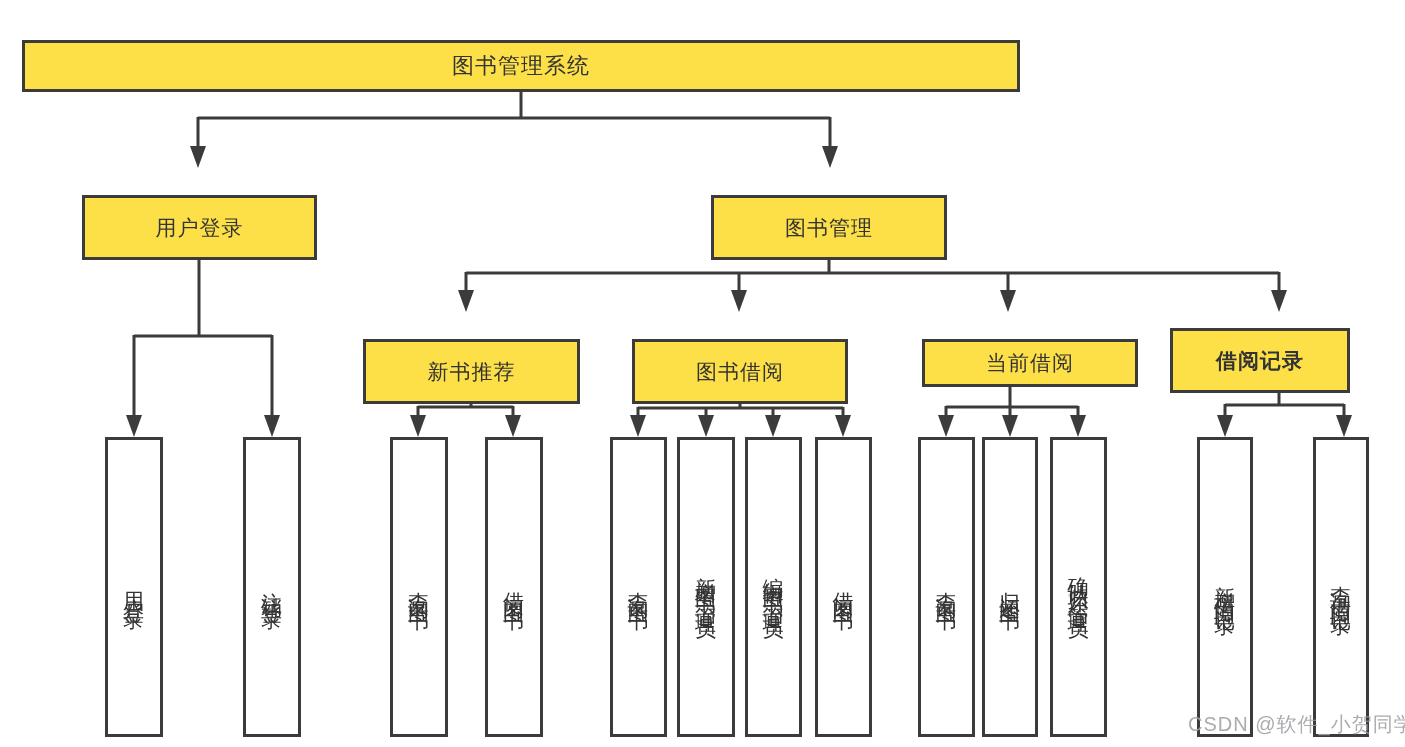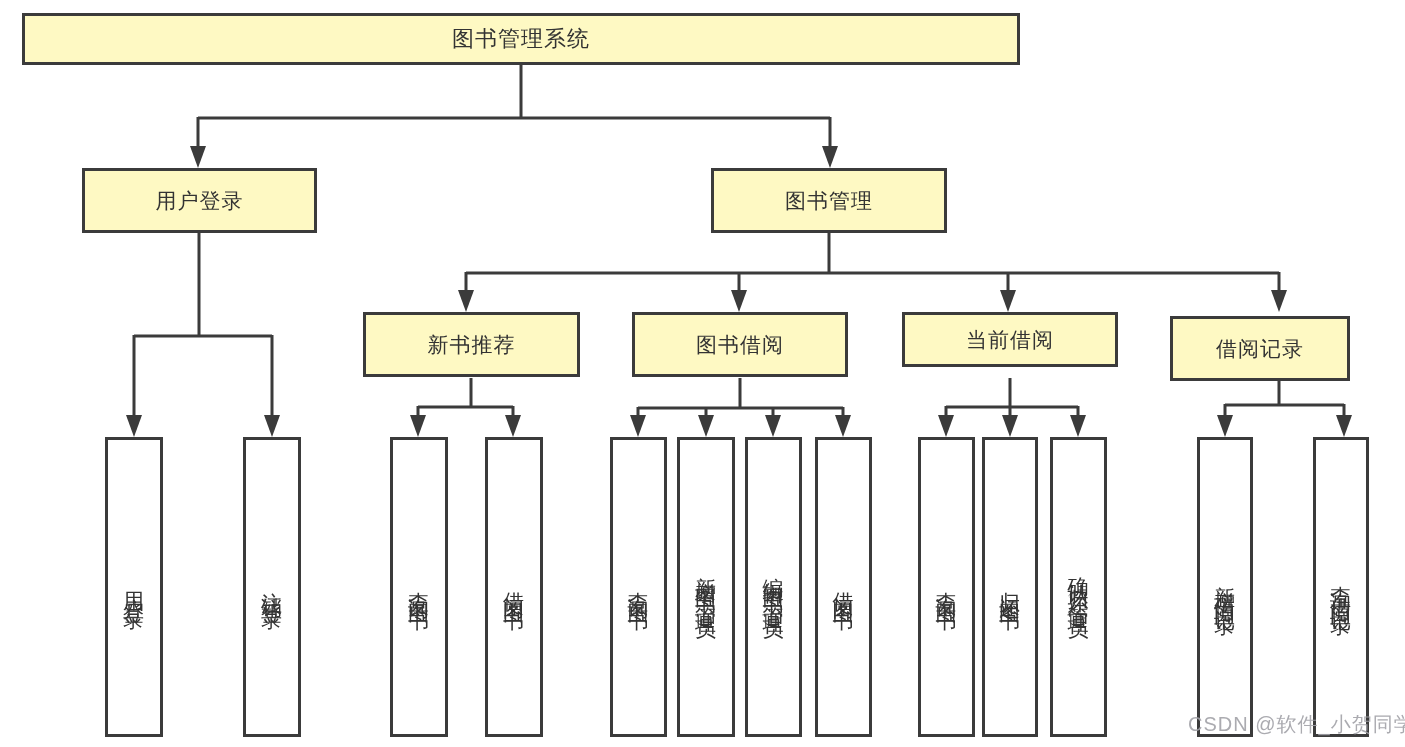--- a/index.html
+++ b/index.html
@@ -15,27 +15,28 @@
   #wires {
     position: absolute;
     left: 0; top: 0;
     width: 1405px; height: 747px;
     pointer-events: none;
   }
   .box {
     position: absolute;
     box-sizing: border-box;
     border: 3px solid #3b3b3b;
-    background: #fef9c3;
+    background: #fde047;
     display: flex;
     align-items: center;
     justify-content: center;
     font-size: 21px;
     letter-spacing: 1px;
     white-space: nowrap;
+    margin-top: 27px;
   }
   .box.root { font-size: 22px; }
   .leaf {
     position: absolute;
     box-sizing: border-box;
     border: 3px solid #3b3b3b;
     background: #ffffff;
     display: flex;
     align-items: center;
     justify-content: center;
@@ -108,22 +109,22 @@
     </g>
   </svg>
 
   <div class="box root" style="left:22px; top:13px; width:998px; height:52px;">图书管理系统</div>
 
   <div class="box" style="left:82px; top:168px; width:235px; height:65px;">用户登录</div>
   <div class="box" style="left:363px; top:312px; width:217px; height:65px;">新书推荐</div>
 
   <div class="box" style="left:711px; top:168px; width:236px; height:65px;">图书管理</div>
   <div class="box" style="left:632px; top:312px; width:216px; height:65px;">图书借阅</div>
-  <div class="box" style="left:902px; top:312px; width:216px; height:55px;">当前借阅</div>
-  <div class="box" style="left:1170px; top:316px; width:180px; height:65px;">借阅记录</div>
+  <div class="box" style="left:922px; top:312px; width:216px; height:48px;">当前借阅</div>
+  <div class="box" style="left:1170px; top:301px; width:180px; height:65px;font-weight:bold;">借阅记录</div>
 
   <div class="leaf" style="left:105px; top:437px; width:58px; height:300px;">
     <span class="vtext">用户登录</span>
   </div>
   <div class="leaf" style="left:243px; top:437px; width:58px; height:300px;">
     <span class="vtext">注销登录</span>
   </div>
 
   <div class="leaf" style="left:390px; top:437px; width:58px; height:300px;">
     <span class="vtext">查询图书</span>

